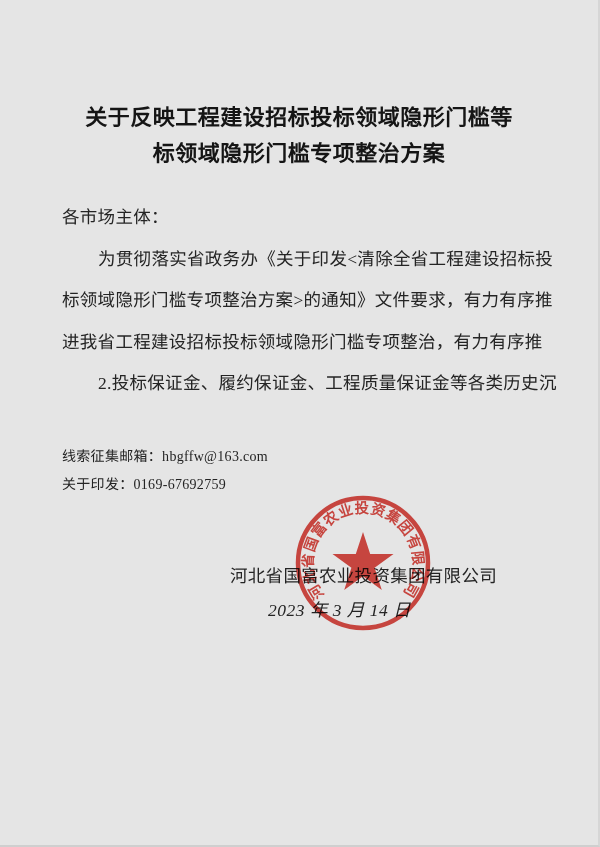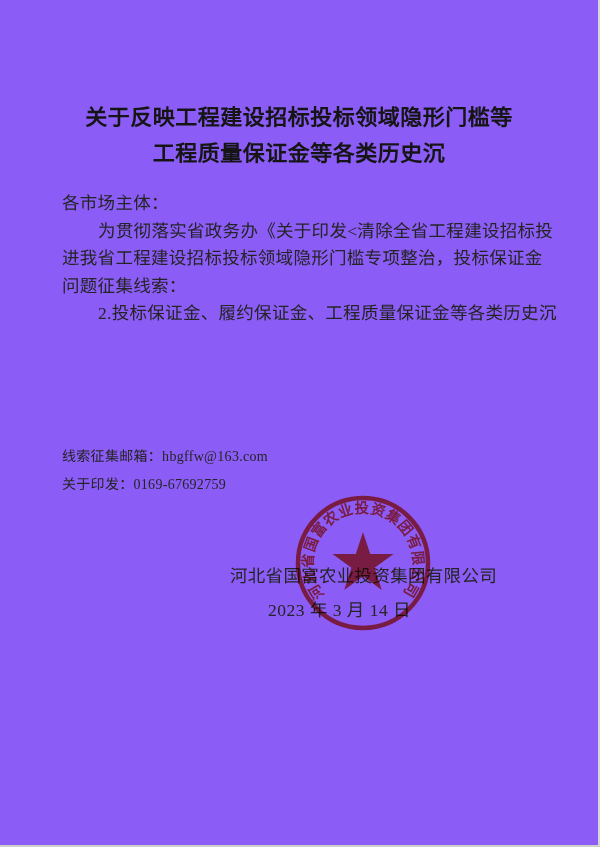--- a/index.html
+++ b/index.html
@@ -5,21 +5,21 @@
   html, body {
     margin: 0;
     padding: 0;
     background: #ffffff;
   }
   .page {
     position: relative;
     width: 600px;
     height: 847px;
     box-sizing: border-box;
-    background: #8b5cf6;
+    background: #e5e5e5;
     border-right: 2px solid #d6d6d6;
     border-bottom: 2px solid #cfcfcf;
     overflow: hidden;
     font-family: "Liberation Serif", serif;
     color: #1f1f1f;
   }
 
   
   .doc-title {
     position: absolute;
@@ -38,21 +38,21 @@
   .doc-body {
     position: absolute;
     top: 190px;
     left: 62px;
     width: 478px;
     font-size: 17.5px;
     line-height: 27.6px;
     letter-spacing: 0.3px;
     color: #242424;
   }
-  .doc-line { height: 27.6px; white-space: nowrap; }
+  .doc-line { height: 27.6px; white-space: nowrap; margin-top: 14px; }
   .doc-line.indent { padding-left: 36px; text-align: center; }
 
   
   .contact {
     position: absolute;
     top: 443px;
     left: 62px;
     font-size: 14px;
     line-height: 28px;
     letter-spacing: 0.3px;
@@ -73,20 +73,21 @@
   }
   .date-line {
     position: absolute;
     top: 596px;
     left: 268px;
     font-size: 17.5px;
     letter-spacing: 0.5px;
     white-space: nowrap;
     color: #242424;
     z-index: 1;
+    font-style: italic;
   }
 
   
   .seal {
     position: absolute;
     top: 492px;
     left: 292px;
     width: 142px;
     height: 142px;
     z-index: 2;
@@ -95,28 +96,28 @@
     pointer-events: none;
   }
 </style>
 </head>
 <body>
 
 <div class="page">
 
   <div class="doc-title">
     <div>关于反映工程建设招标投标领域隐形门槛等</div>
-    <div>工程质量保证金等各类历史沉</div>
+    <div>标领域隐形门槛专项整治方案</div>
   </div>
 
   <div class="doc-body">
     <div class="doc-line">各市场主体：</div>
     <div class="doc-line indent">为贯彻落实省政务办《关于印发&lt;清除全省工程建设招标投</div>
-    <div class="doc-line">进我省工程建设招标投标领域隐形门槛专项整治，投标保证金</div>
-    <div class="doc-line">问题征集线索：</div>
+    <div class="doc-line">标领域隐形门槛专项整治方案&gt;的通知》文件要求，有力有序推</div>
+    <div class="doc-line">进我省工程建设招标投标领域隐形门槛专项整治，有力有序推</div>
     <div class="doc-line indent">2.投标保证金、履约保证金、工程质量保证金等各类历史沉</div>
   </div>
 
   <div class="contact">
     <div class="row">
       <span>线索征集邮箱：</span><span>hbgffw@163.com</span>
     </div>
     <div class="row">
       <span>关于印发：</span><span>0169-67692759</span>
     </div>

